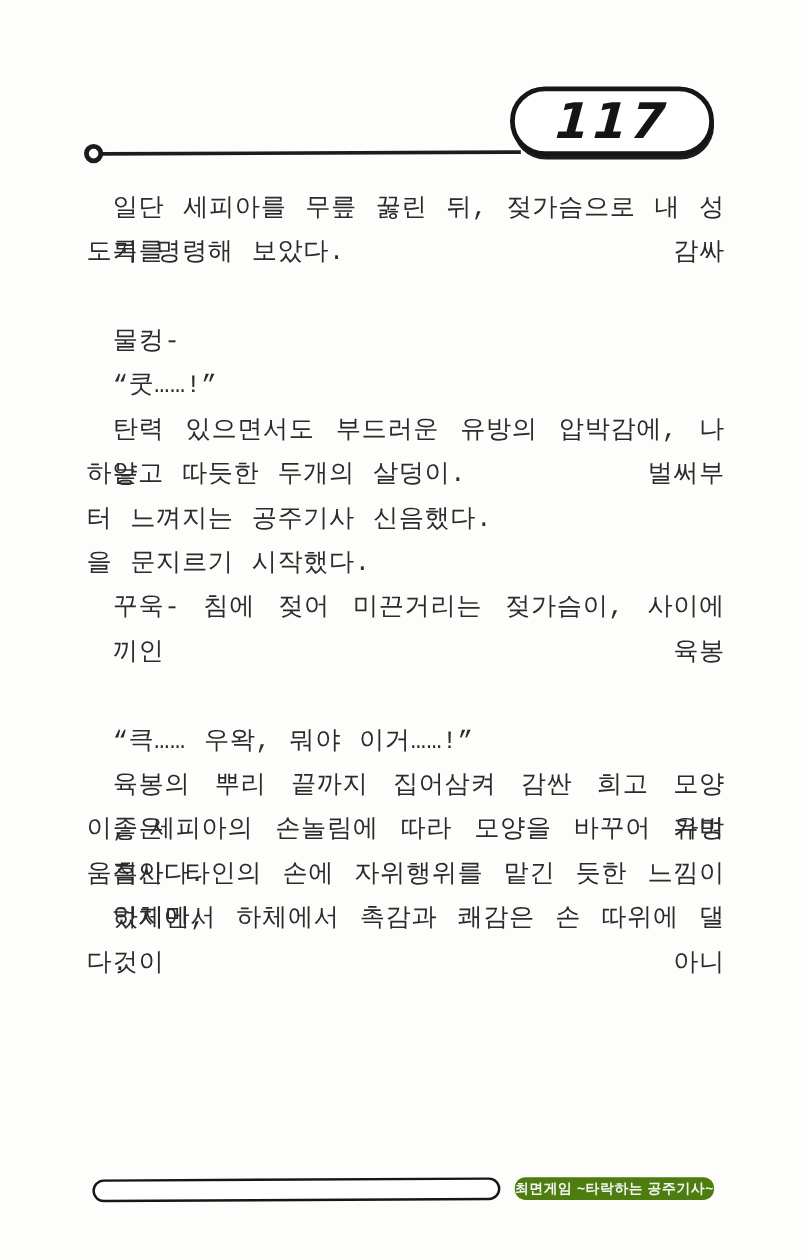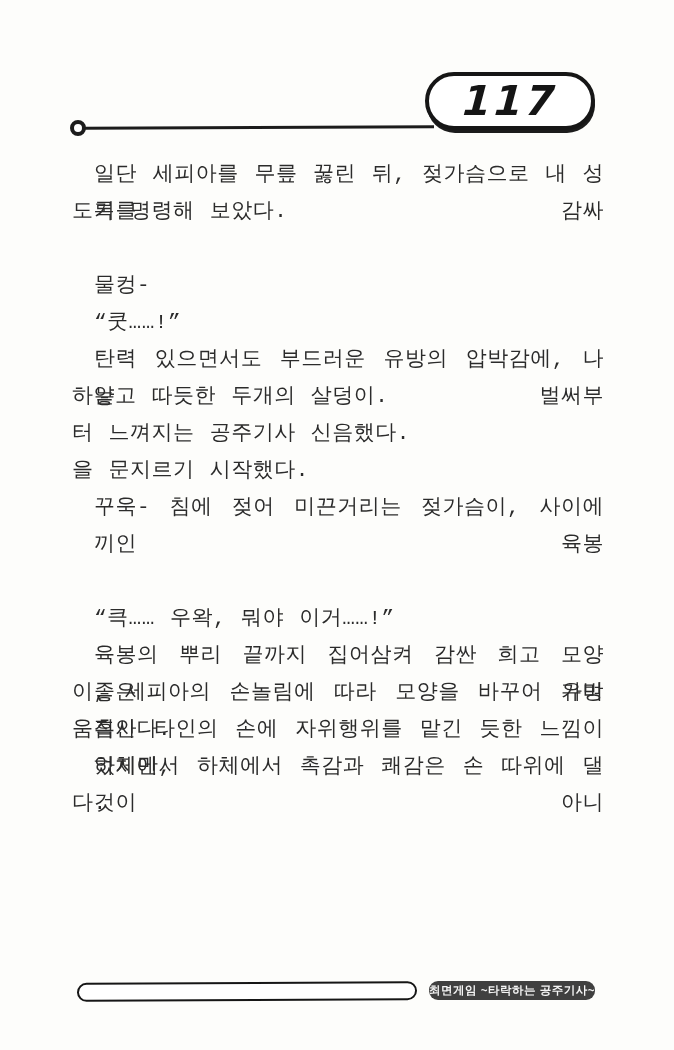--- a/index.html
+++ b/index.html
@@ -48,21 +48,21 @@
   .text-line.blank{height:37px;}
 
   
   .footer-rule{
     position:absolute;left:77px;top:982px;width:336px;height:15px;
     background:#fff;border:2px solid #161616;border-radius:10px;
     transform:rotate(-0.3deg);
   }
   .footer-badge{
     position:absolute;left:429px;top:981px;width:166px;height:19px;
-    background:#404040;border-radius:9px;
+    background:#4d7c0f;border-radius:9px;
     color:#f5f5f5;font-family:"Liberation Sans", sans-serif;
     font-size:11.5px;font-weight:700;letter-spacing:0.5px;
     display:flex;align-items:center;justify-content:center;
     white-space:nowrap;
   }
 </style>
 </head>
 <body>
 
 <div class="page">

